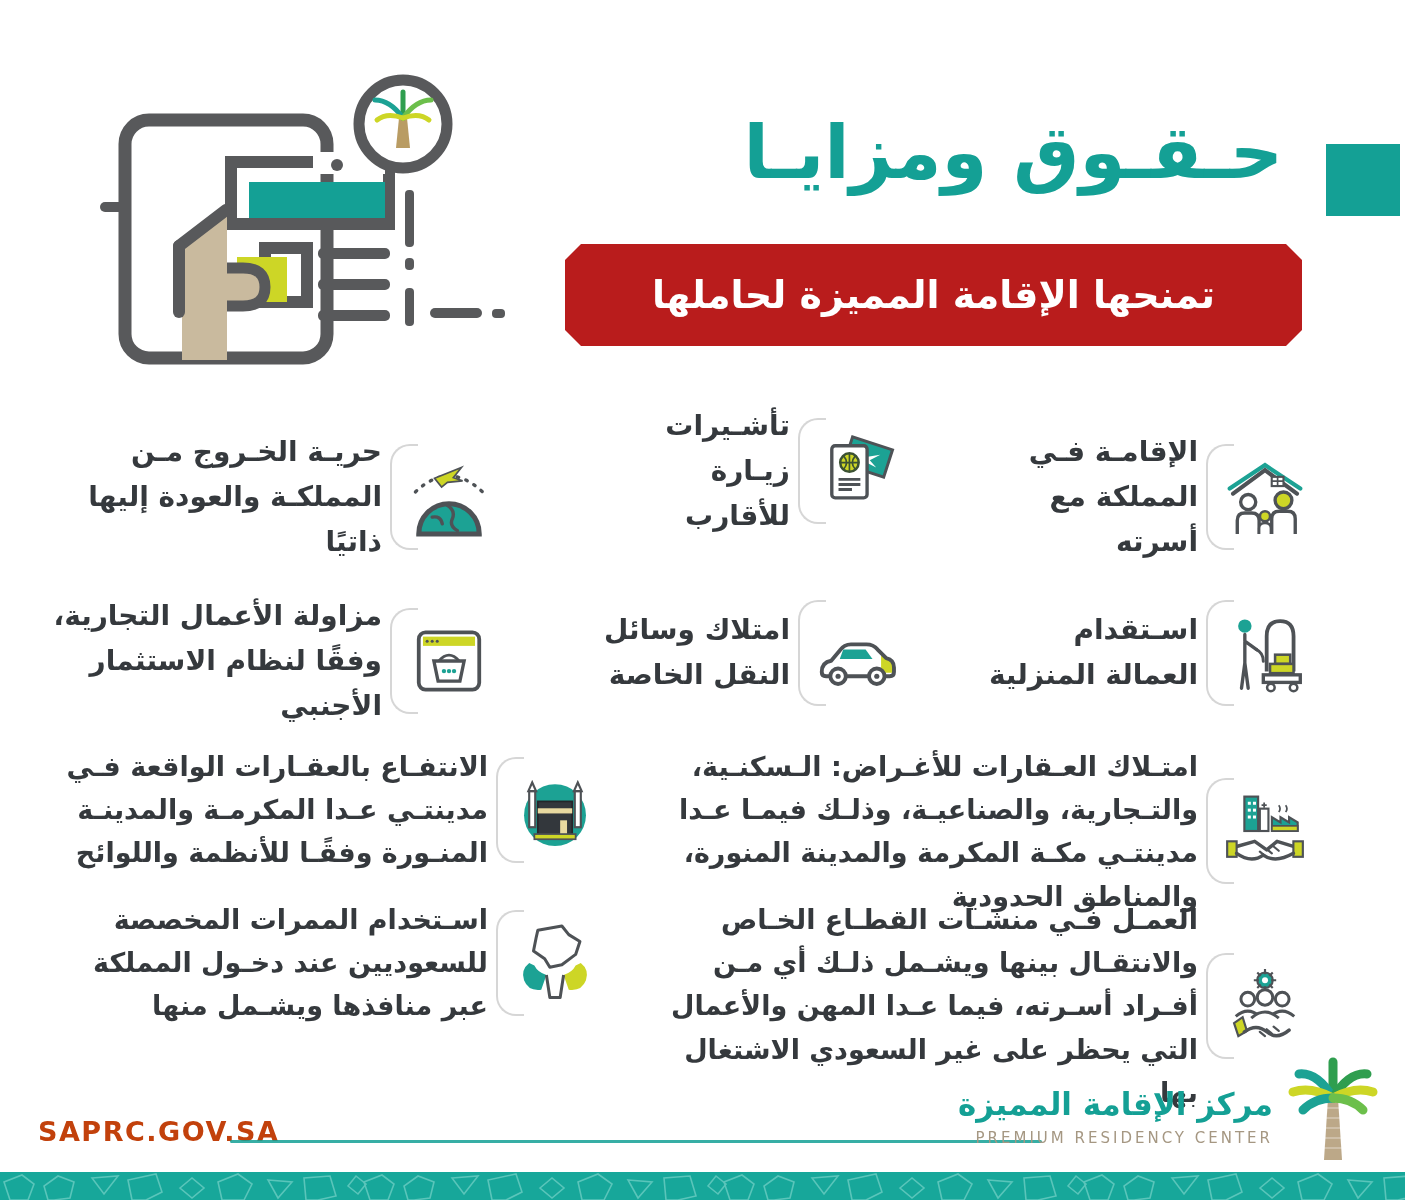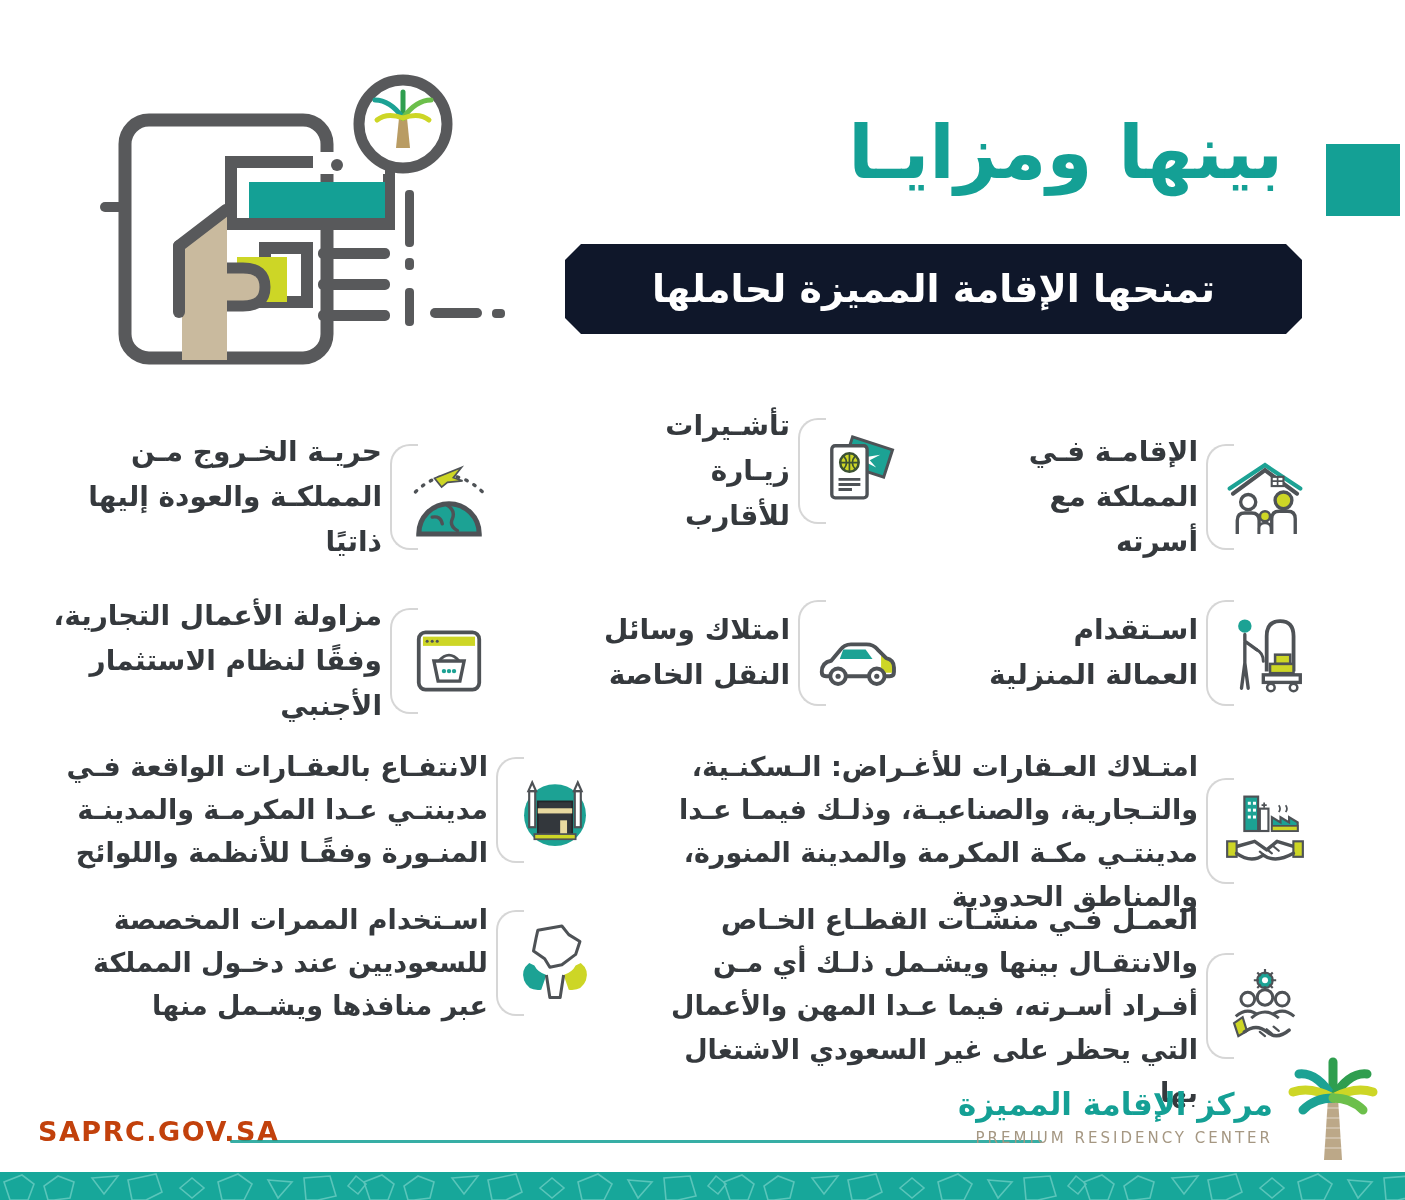--- a/index.html
+++ b/index.html
@@ -10,22 +10,22 @@
   
   .title{
     position:absolute;top:108px;right:122px;width:640px;
     color:#14A095;font-size:74px;font-weight:bold;text-align:right;direction:rtl;
     line-height:1.2;letter-spacing:0;
   }
   .title-square{
     position:absolute;top:144px;right:5px;width:74px;height:72px;background:#14A095;
   }
   .subtitle-box{
-    position:absolute;top:244px;left:565px;width:737px;height:90px;
-    background:#0f172a;color:#ffffff;display:flex;align-items:center;justify-content:center;
+    position:absolute;top:244px;left:565px;width:737px;height:102px;
+    background:#b91c1c;color:#ffffff;display:flex;align-items:center;justify-content:center;
     font-size:38px;font-weight:bold;direction:rtl;
     clip-path:polygon(16px 0,calc(100% - 16px) 0,100% 16px,100% calc(100% - 16px),calc(100% - 16px) 100%,16px 100%,0 calc(100% - 16px),0 16px);
   }
   
   .illu{position:absolute;left:85px;top:55px;width:440px;height:330px;}
   
   .item{
     position:absolute;display:flex;direction:rtl;align-items:center;gap:24px;
   }
   .icon-wrap{
@@ -53,21 +53,21 @@
   .org .ar{color:#14A095;font-size:31px;font-weight:bold;line-height:1.2;}
   .org .en{color:#A59782;font-size:15px;letter-spacing:3px;margin-top:6px;direction:ltr;text-align:right;}
   .palm-logo{position:absolute;right:26px;top:1056px;width:92px;height:108px;}
   .band{
     position:absolute;left:0;bottom:0;width:1405px;height:28px;background:#17A79A;overflow:hidden;
   }
 </style>
 </head>
 <body>
 
-<div class="title">بينها ومزايـا</div>
+<div class="title">حـقـوق ومزايـا</div>
 <div class="title-square"></div>
 <div class="subtitle-box">تمنحها الإقامة المميزة لحاملها</div>
 
 <svg class="illu" viewBox="0 0 440 320">
 
   <g fill="#58595B">
     <rect x="50" y="110" width="13" height="11" rx="3"></rect>
     <rect x="75" y="112" width="38" height="9" rx="4"></rect>
     <rect x="15" y="142" width="80" height="10" rx="5"></rect>
     <rect x="320" y="130" width="9" height="57" rx="4"></rect>

